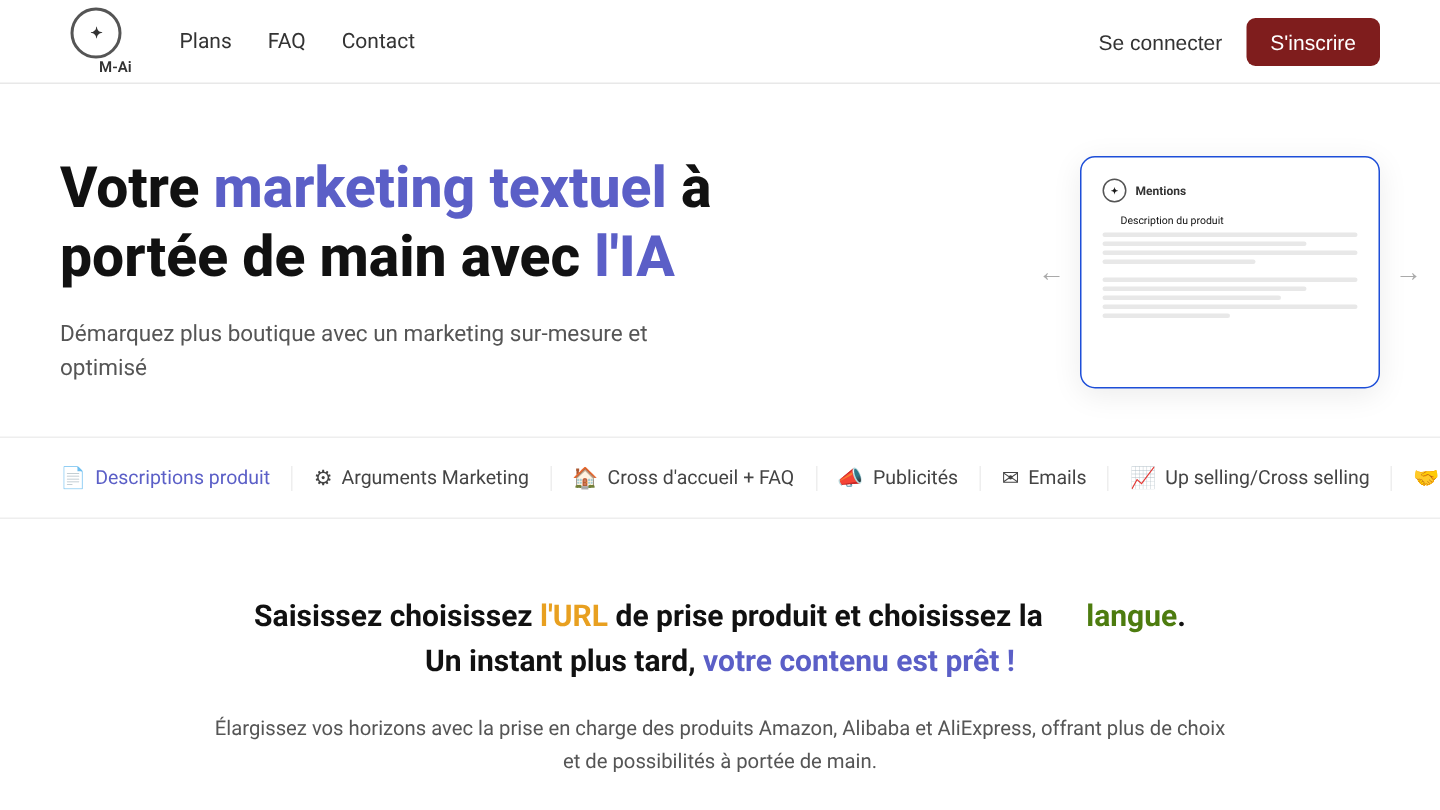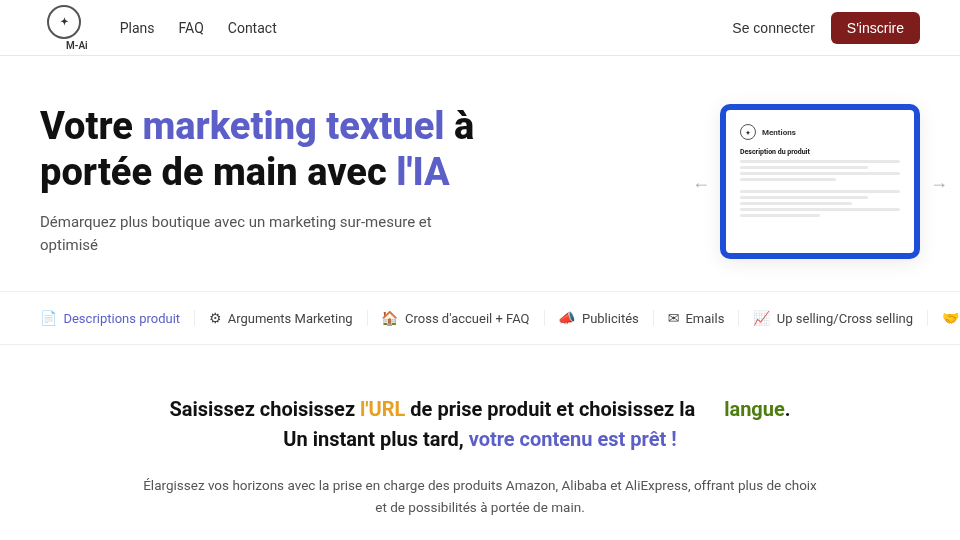--- a/index.html
+++ b/index.html
@@ -35,29 +35,29 @@
     }
     .hero-left { max-width: 440px; }
     .hero-title { font-size: 38px; font-weight: 800; line-height: 1.2; color: #111; margin-bottom: 16px; }
     .hero-title .highlight { color: #5b5fc7; }
     .hero-subtitle { font-size: 15px; color: #555; line-height: 1.5; }
 
     
     .hero-right { position: relative; }
     .preview-card {
       width: 200px; height: 155px; background: #fff;
-      border: 6px solid #1d4ed8; border-radius: 10px;
+      border: 1px solid #1d4ed8; border-radius: 10px;
       box-shadow: 0 4px 20px rgba(0,0,0,0.08);
       padding: 14px; position: relative; overflow: hidden;
     }
     .preview-header { display: flex; align-items: center; gap: 6px; margin-bottom: 8px; }
     .preview-logo-sm { width: 16px; height: 16px; border-radius: 50%; border: 1.5px solid #555; display:flex; align-items:center; justify-content:center; }
     .preview-logo-sm span { font-size: 6px; font-weight: 900; }
     .preview-title-sm { font-size: 8px; font-weight: 700; color: #333; }
-    .preview-section-title { font-size: 7px; font-weight: 700; color: #111; margin-bottom: 4px; }
+    .preview-section-title { font-size: 7px; font-weight: 400; color: #111; margin-bottom: 4px; margin-left: 12px; }
     .preview-line { height: 3px; background: #e8e8e8; border-radius: 2px; margin-bottom: 3px; }
     .preview-line.short { width: 60%; }
     .preview-line.medium { width: 80%; }
     .preview-line.full { width: 100%; }
     .preview-line.w50 { width: 50%; }
     .preview-line.w70 { width: 70%; }
     .preview-arrow {
       position: absolute; top: 50%; transform: translateY(-50%);
       font-size: 18px; color: #aaa; cursor: pointer;
     }

